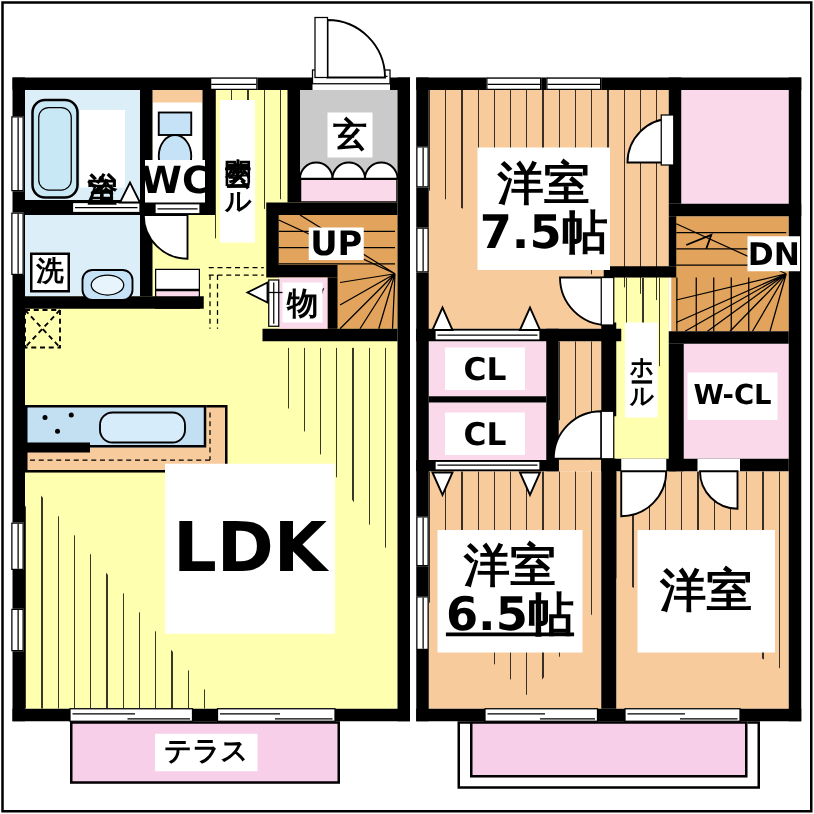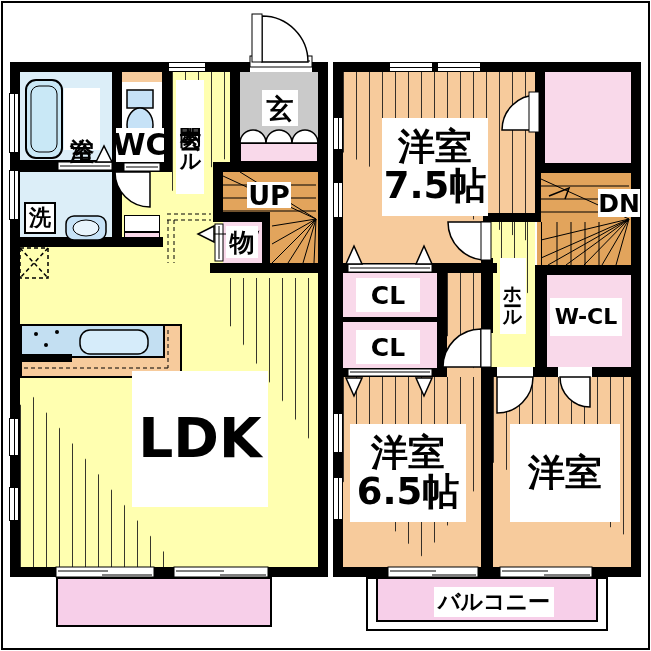--- a/index.html
+++ b/index.html
@@ -231,31 +231,31 @@
   <div class="lbl v" style="left:64px;top:88px;width:36px;height:62px;font-size:24px;">浴室</div>
   <div class="lbl" style="left:116px;top:128px;width:48px;height:34px;font-size:30px;">WC</div>
   <div class="lbl" style="left:24px;top:202px;width:32px;height:32px;font-size:22px;border:2px solid #000;">洗</div>
   <div class="lbl v" style="left:176px;top:80px;width:28px;height:114px;font-size:21px;">玄関ホール</div>
   <div class="lbl" style="left:262px;top:90px;width:36px;height:36px;font-size:27px;">玄</div>
   <div class="lbl" style="left:247px;top:182px;width:44px;height:26px;font-size:27px;">UP</div>
   <div class="lbl" style="left:226px;top:226px;width:32px;height:32px;font-size:25px;">物</div>
   <div class="lbl2" style="left:88px;top:371px;width:136px;height:136px;margin-left:44px;">
     <div style="font-size:55px;">LDK</div>
   </div>
+  <div class="lbl" style="left:124px;top:587px;width:82px;height:30px;font-size:22px;">テラス</div>
 
   <div class="lbl2" style="left:382px;top:118px;width:106px;height:98px;">
     <div style="font-size:37px;">洋室</div>
     <div style="font-size:37px;">7.5帖</div>
   </div>
   <div class="lbl" style="left:598px;top:189px;width:42px;height:28px;font-size:25px;">DN</div>
   <div class="lbl v" style="left:500px;top:258px;width:26px;height:76px;font-size:19px;">ホール</div>
   <div class="lbl" style="left:356px;top:278px;width:64px;height:34px;font-size:25px;">CL</div>
   <div class="lbl" style="left:356px;top:330px;width:64px;height:34px;font-size:25px;">CL</div>
   <div class="lbl" style="left:550px;top:298px;width:72px;height:38px;font-size:22px;">W-CL</div>
   <div class="lbl2" style="left:350px;top:424px;width:116px;height:98px;">
     <div style="font-size:37px;">洋室</div>
-    <div style="font-size:37px;">6.5帖</div>
+    <div style="font-size:37px;text-decoration:underline;">6.5帖</div>
   </div>
   <div class="lbl2" style="left:510px;top:424px;width:110px;height:98px;">
     <div style="font-size:37px;">洋室</div>
   </div>
-  <div class="lbl" style="left:434px;top:587px;width:120px;height:30px;font-size:22px;">バルコニー</div>
 </div>
 
 </body></html>

